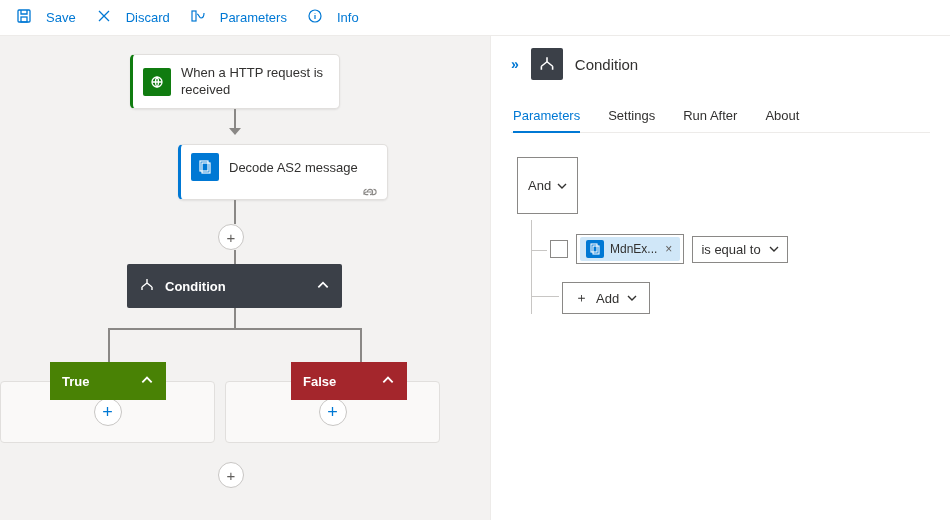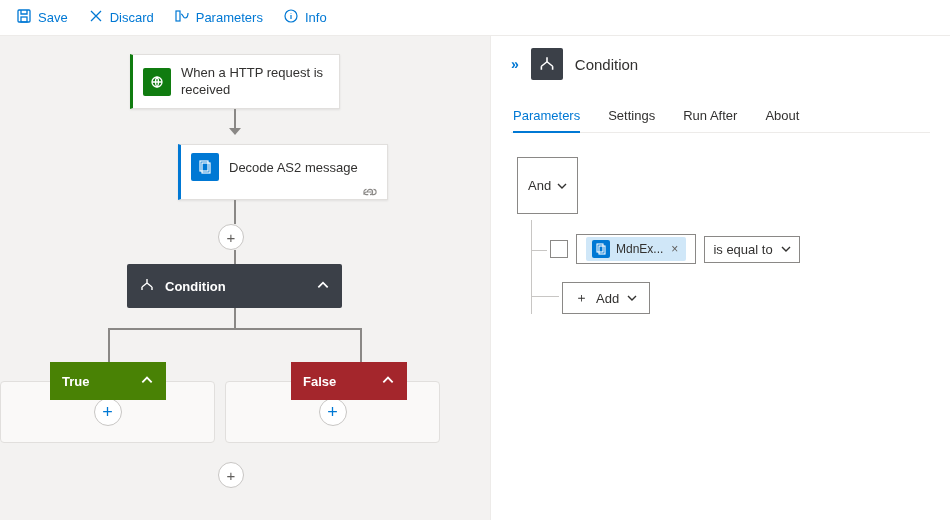--- a/index.html
+++ b/index.html
@@ -1,25 +1,25 @@
 <!DOCTYPE html>
 <html><head>
 <meta charset="utf-8">
 <style>
   * { box-sizing: border-box; margin: 0; padding: 0; font-family: "Segoe UI", Arial, sans-serif; }
   body { width: 950px; height: 520px; background: #fff; overflow: hidden; font-size: 13px; color: #323130; }
   .toolbar { height: 36px; border-bottom: 1px solid #edebe9; display: flex; align-items: center; padding: 0 8px; gap: 4px; }
-  .tb-btn { display: flex; align-items: center; gap: 6px; padding: 4px 8px; color: #0078d4; cursor: pointer; font-size: 13px; }
+  .tb-btn { display: flex; align-items: center; gap: 14px; padding: 4px 8px; color: #0078d4; cursor: pointer; font-size: 13px; }
   .tb-btn svg { width: 16px; height: 16px; }
   .workspace { display: flex; height: 484px; }
   .canvas { width: 490px; background: #f3f2f1; position: relative; }
   .panel { flex: 1; background: #fff; border-left: 1px solid #edebe9; padding: 12px 20px; }
 
   
-  .node { position: absolute; background: #fff; border: 1px solid #e1dfdd; border-radius: 0; box-shadow: 0 1px 2px rgba(0,0,0,0.08); }
+  .node { position: absolute; background: #fff; border: 1px solid #e1dfdd; border-radius: 5px; box-shadow: 0 1px 2px rgba(0,0,0,0.08); }
   .node-http { left: 130px; top: 18px; width: 210px; height: 55px; border-left: 3px solid #107c10; display: flex; align-items: center; padding: 0 10px; gap: 10px; }
   .node-decode { left: 130px; top: 108px; width: 210px; height: 56px; border-left: 3px solid #0078d4; margin-left: 48px; }
   .node-decode .row1 { display:flex; align-items:center; gap:10px; padding: 8px 10px 4px 10px; }
   .node-decode .row2 { text-align: right; padding: 0 10px 4px 0; color: #8a8886; }
   .icon-box { width: 28px; height: 28px; border-radius: 2px; display: flex; align-items: center; justify-content: center; flex-shrink: 0; }
   .icon-http { background: #107c10; }
   .icon-decode { background: #0078d4; }
   .icon-box svg { width: 16px; height: 16px; }
 
   .condition-node { position:absolute; left: 127px; top: 228px; width: 215px; height: 44px; background: #3b4048; border-radius: 2px; color: #fff; display: flex; align-items: center; padding: 0 12px; gap: 10px; }
@@ -60,21 +60,21 @@
   .tab { padding: 8px 0; font-size:13px; color:#323130; cursor:pointer; }
   .tab.active { color:#0078d4; border-bottom: 2px solid #0078d4; margin-bottom:-1px; }
 
   .rule-group { margin-left: 6px; }
   .and-btn { border:1px solid #8a8886; background:#fff; padding:20px 10px; font-size:13px; display:inline-flex; align-items:center; gap:6px; cursor:pointer; }
   .ruleset { border-left:1px solid #c8c6c4; margin-left: 14px; margin-top: 6px; padding-top: 14px; }
   .rule-row { display:flex; align-items:center; gap:8px; position:relative; }
   .rule-row::before { content:""; position:absolute; left:-1px; top:16px; width:16px; height:1px; background:#c8c6c4; }
   .rule-row > * { margin-left: 0; }
   .chk { width:18px; height:18px; border:1px solid #8a8886; margin-left:18px; }
-  .token-wrap { border:1px solid #8a8886; padding:2px 9px; display:flex; align-items:center; }
+  .token-wrap { border:1px solid #8a8886; padding:2px 3px; display:flex; align-items:center; }
   .token { background:#d0e7f8; display:inline-flex; align-items:center; gap:6px; padding:3px 6px; border-radius:2px; font-size:12px; }
   .token .ticon { width:18px; height:18px; background:#0078d4; border-radius:2px; display:flex; align-items:center; justify-content:center; }
   .token .ticon svg{ width:12px; height:12px; }
   .token .tx { color:#605e5c; cursor:pointer; padding:0 2px; }
   .op-box { border:1px solid #8a8886; padding:5px 8px; font-size:13px; display:flex; align-items:center; gap:8px; }
   .val-box { border:1px solid #8a8886; padding:5px 8px; font-size:13px; }
   .add-row { margin-top: 18px; position:relative; }
   .add-row::before { content:""; position:absolute; left:-1px; top:14px; width:28px; height:1px; background:#c8c6c4; }
   .add-btn { margin-left:30px; border:1px solid #8a8886; background:#fff; padding:6px 12px; display:inline-flex; align-items:center; gap:8px; font-size:13px; cursor:pointer; }
   .chev { width:10px; height:10px; }

